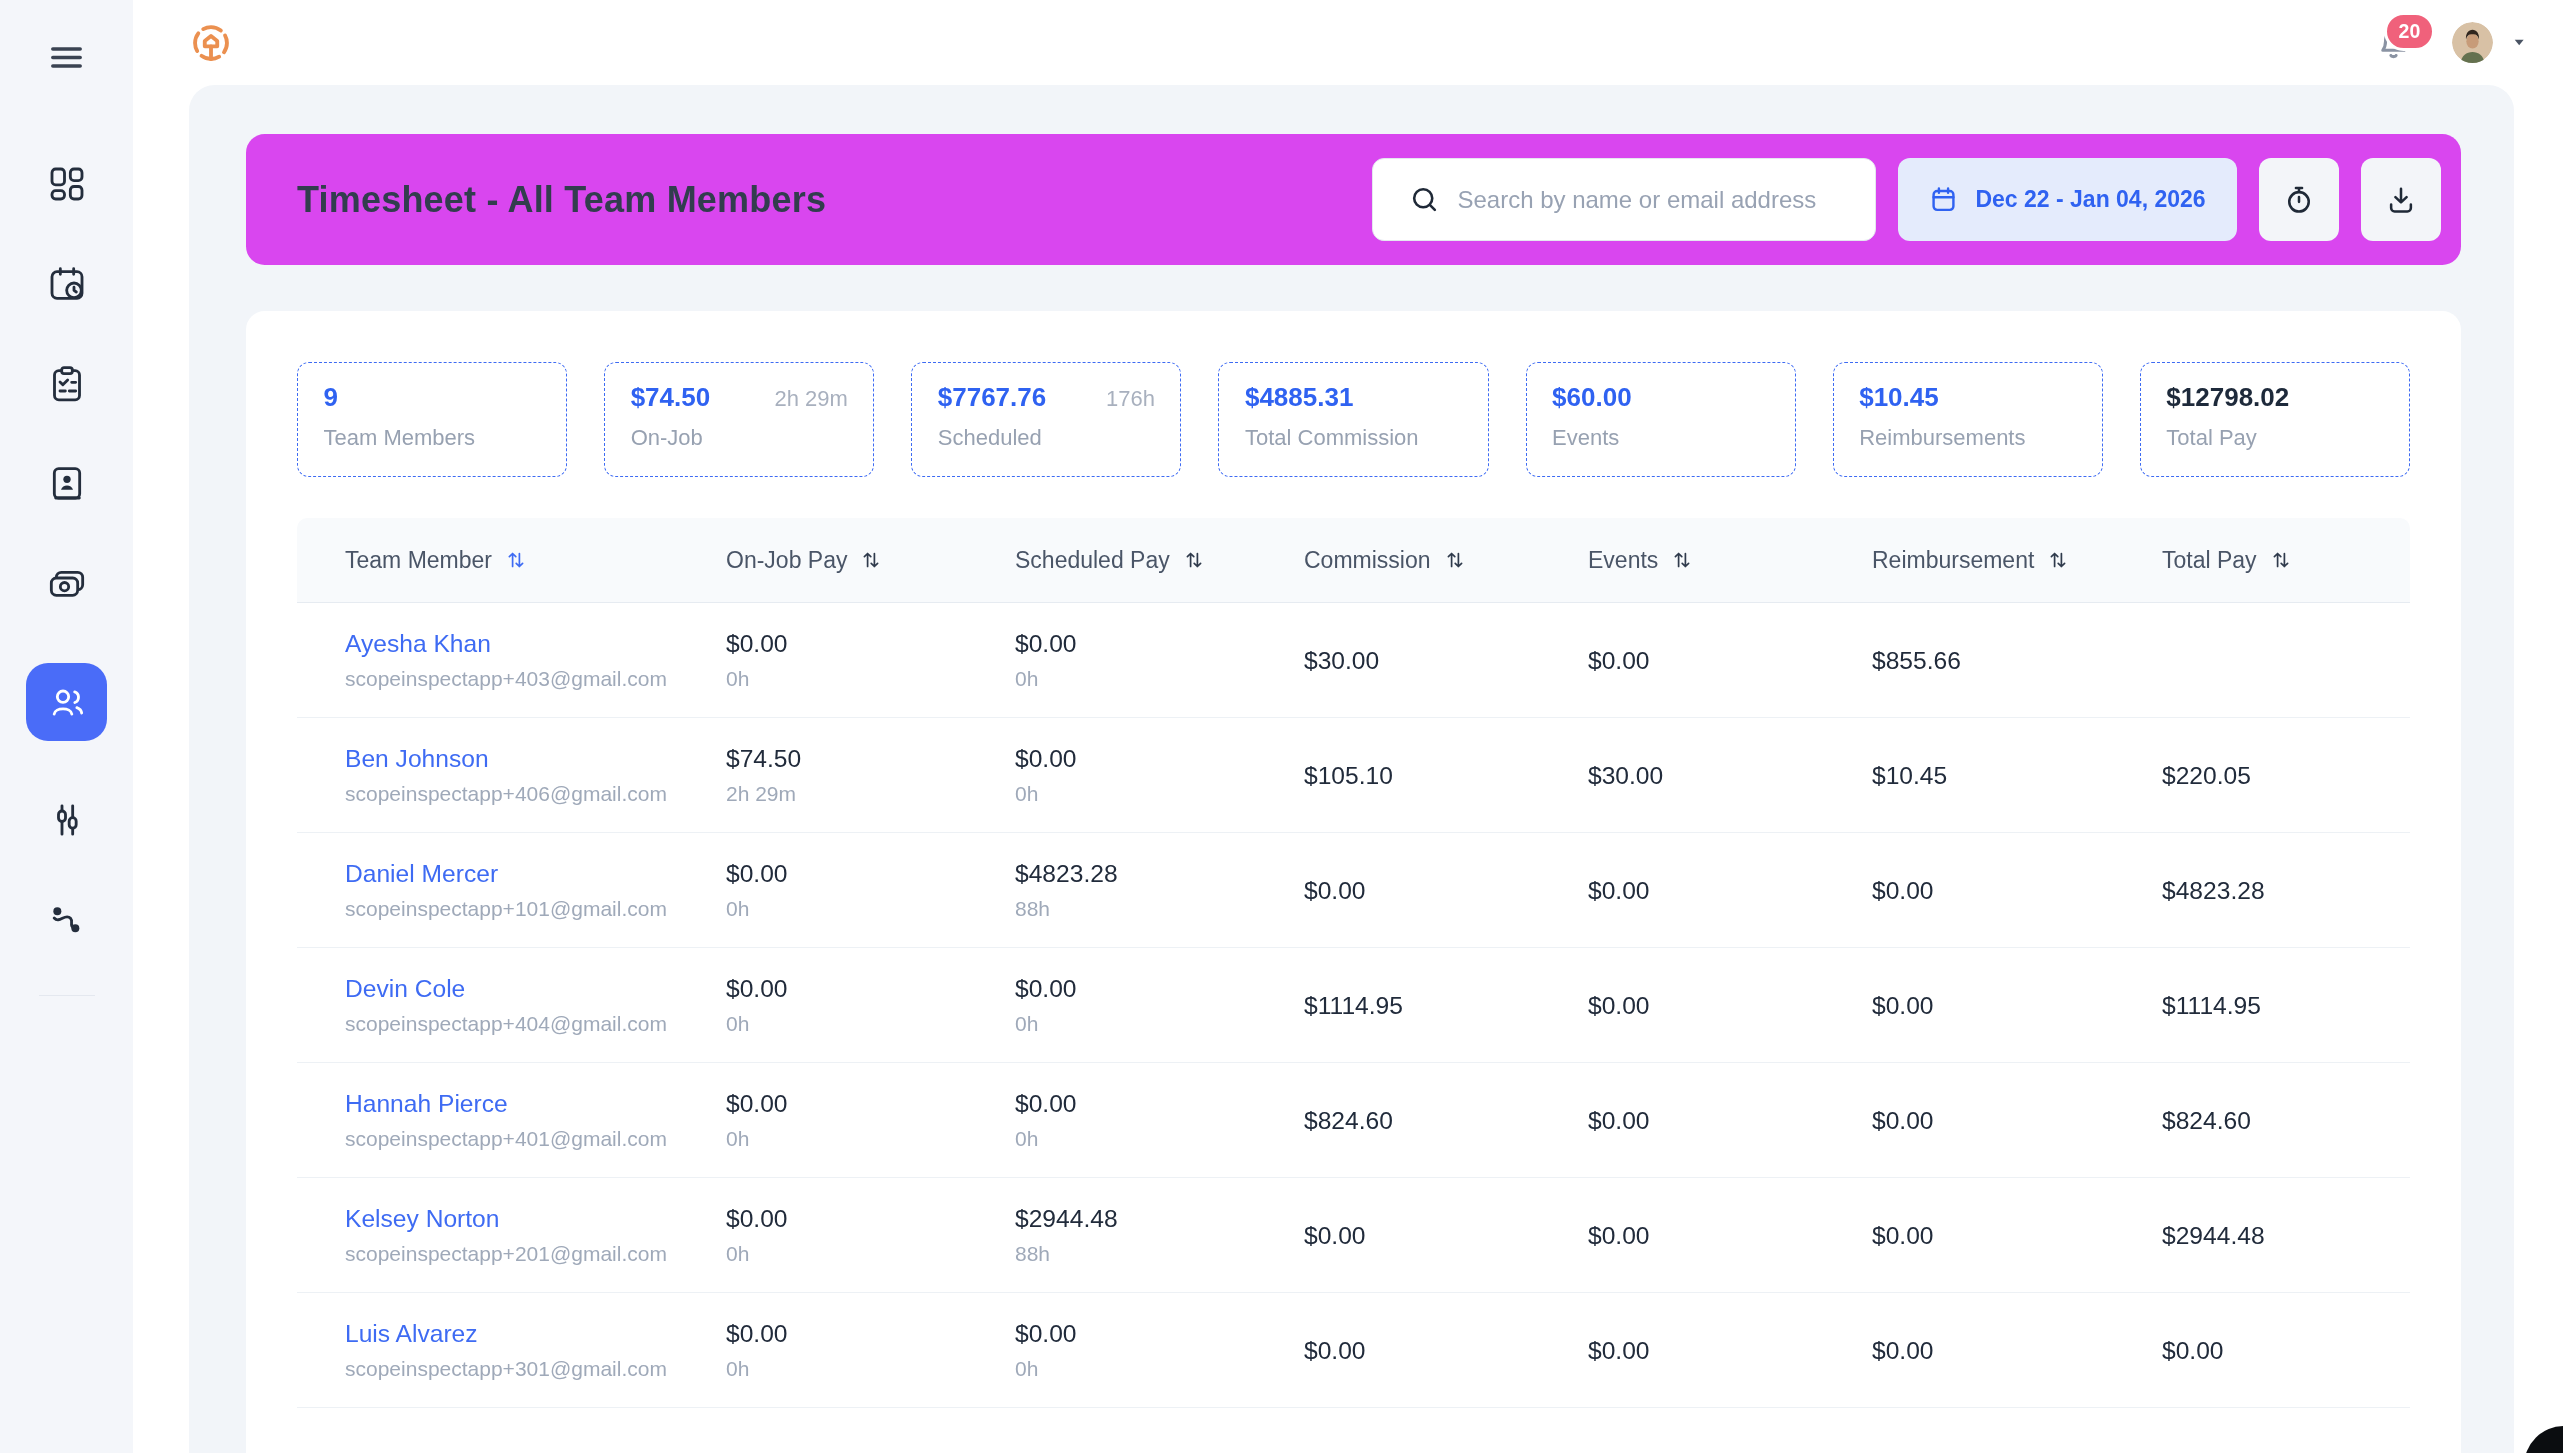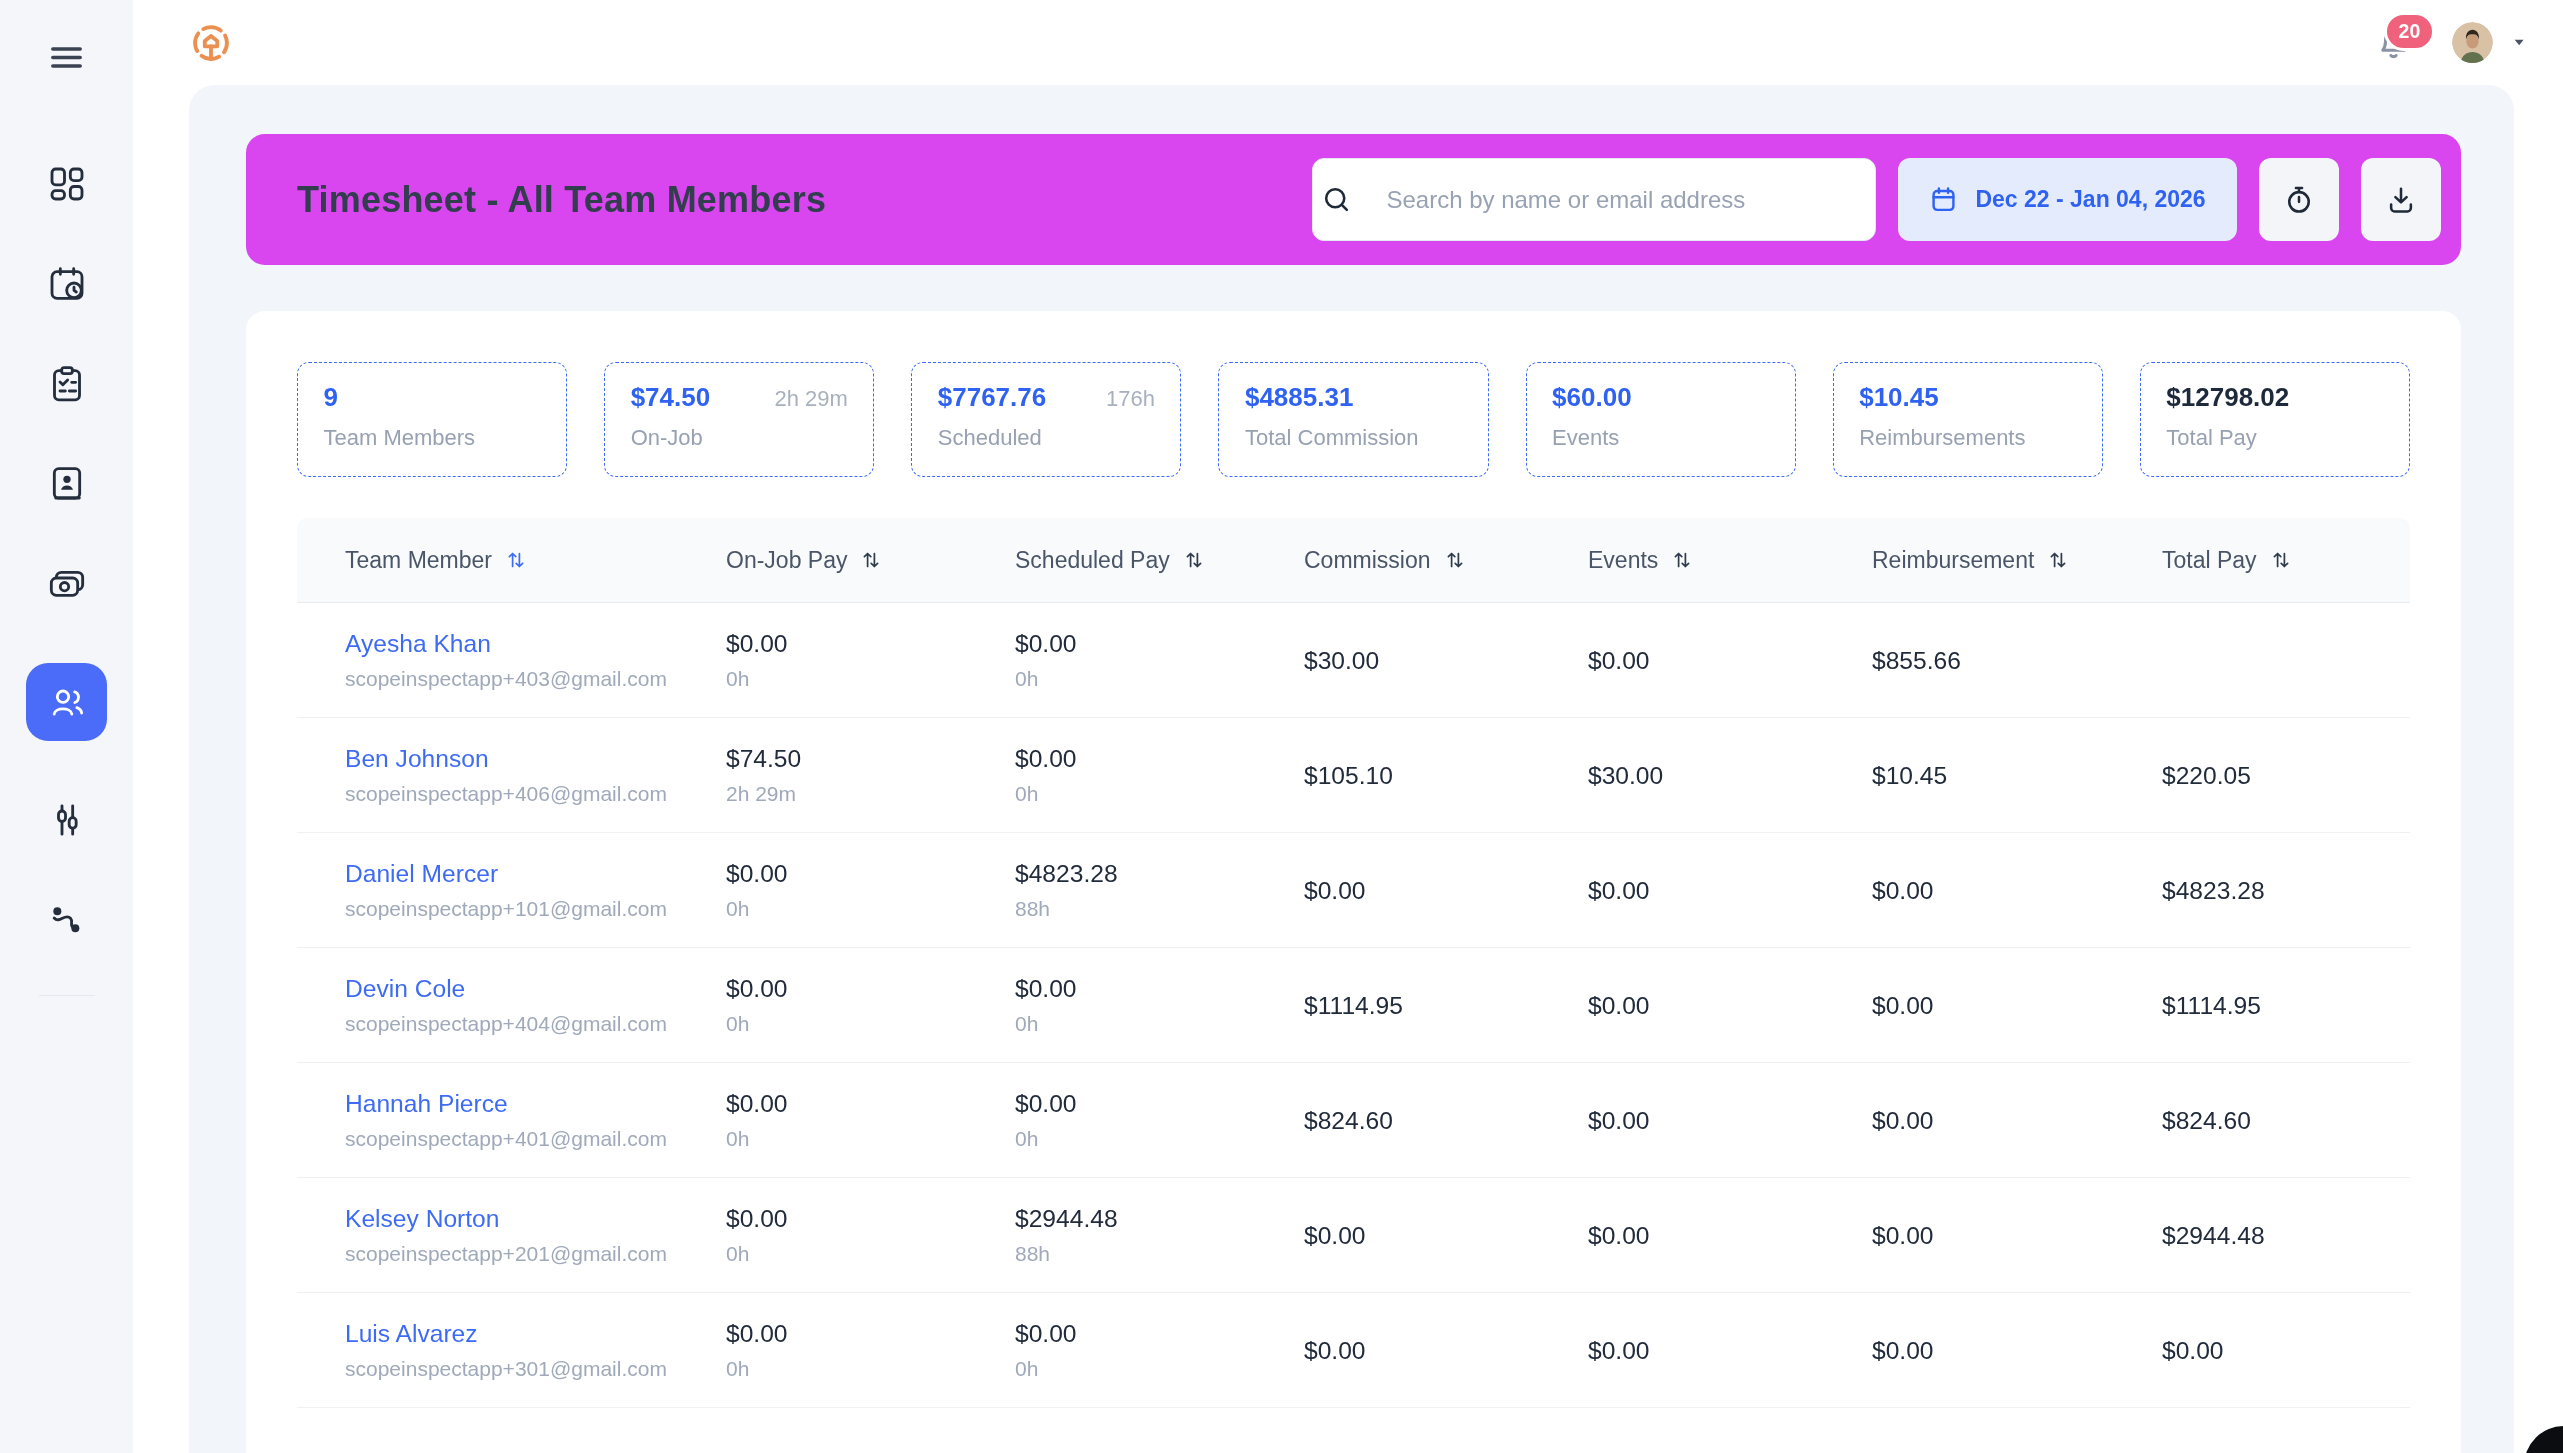--- a/index.html
+++ b/index.html
@@ -33,22 +33,22 @@
   .chev { width:20.4px; height:15.3px; color:#4A5464; }
 
   
   .panel { position:absolute; left:189px; top:85px; width:2325px; height:1443px;
     background:#F2F5F9; border-radius:25.5px; padding:49px 53px 0 57px; }
 
   .header-card { background:#d946ef; border-radius:18.7px; height:131px;
     display:flex; align-items:center; justify-content:space-between; padding:0 20.4px 0 51px; }
   .page-title { font-size:36px; font-weight:600; color:#323D4E; letter-spacing:0.2px; }
   .header-actions { display:flex; align-items:center; gap:22px; }
-  .search-box { display:flex; align-items:center; gap:34px; width:564px; height:83px;
-    border:1.7px solid #E4E8EF; border-radius:12px; padding:0 8px; background:#fff; }
+  .search-box { display:flex; align-items:center; gap:17px; width:504px; height:83px;
+    border:1.7px solid #E4E8EF; border-radius:12px; padding:0 36px; background:#fff; }
   .search-box svg { width:31px; height:31px; color:#1F2937; flex:none; }
   .search-box input { border:none; outline:none; width:100%; font-size:24px; color:#333;
     font-family:"Liberation Sans", sans-serif; background:transparent; }
   .search-box input::placeholder { color:#98A2B3; }
   .date-chip { display:flex; align-items:center; gap:17px; height:83px; padding:0 31px;
     background:#E4EBFC; border:none; border-radius:12px; color:#2F62F1; font-size:23px; font-weight:600;
     font-family:"Liberation Sans", sans-serif; cursor:pointer; white-space:nowrap; }
   .date-chip svg { width:29px; height:29px; }
   .icon-btn { width:80px; height:83px; border:none; border-radius:12px; background:#F3F5F9;
     display:flex; align-items:center; justify-content:center; color:#1F2937; cursor:pointer; }

